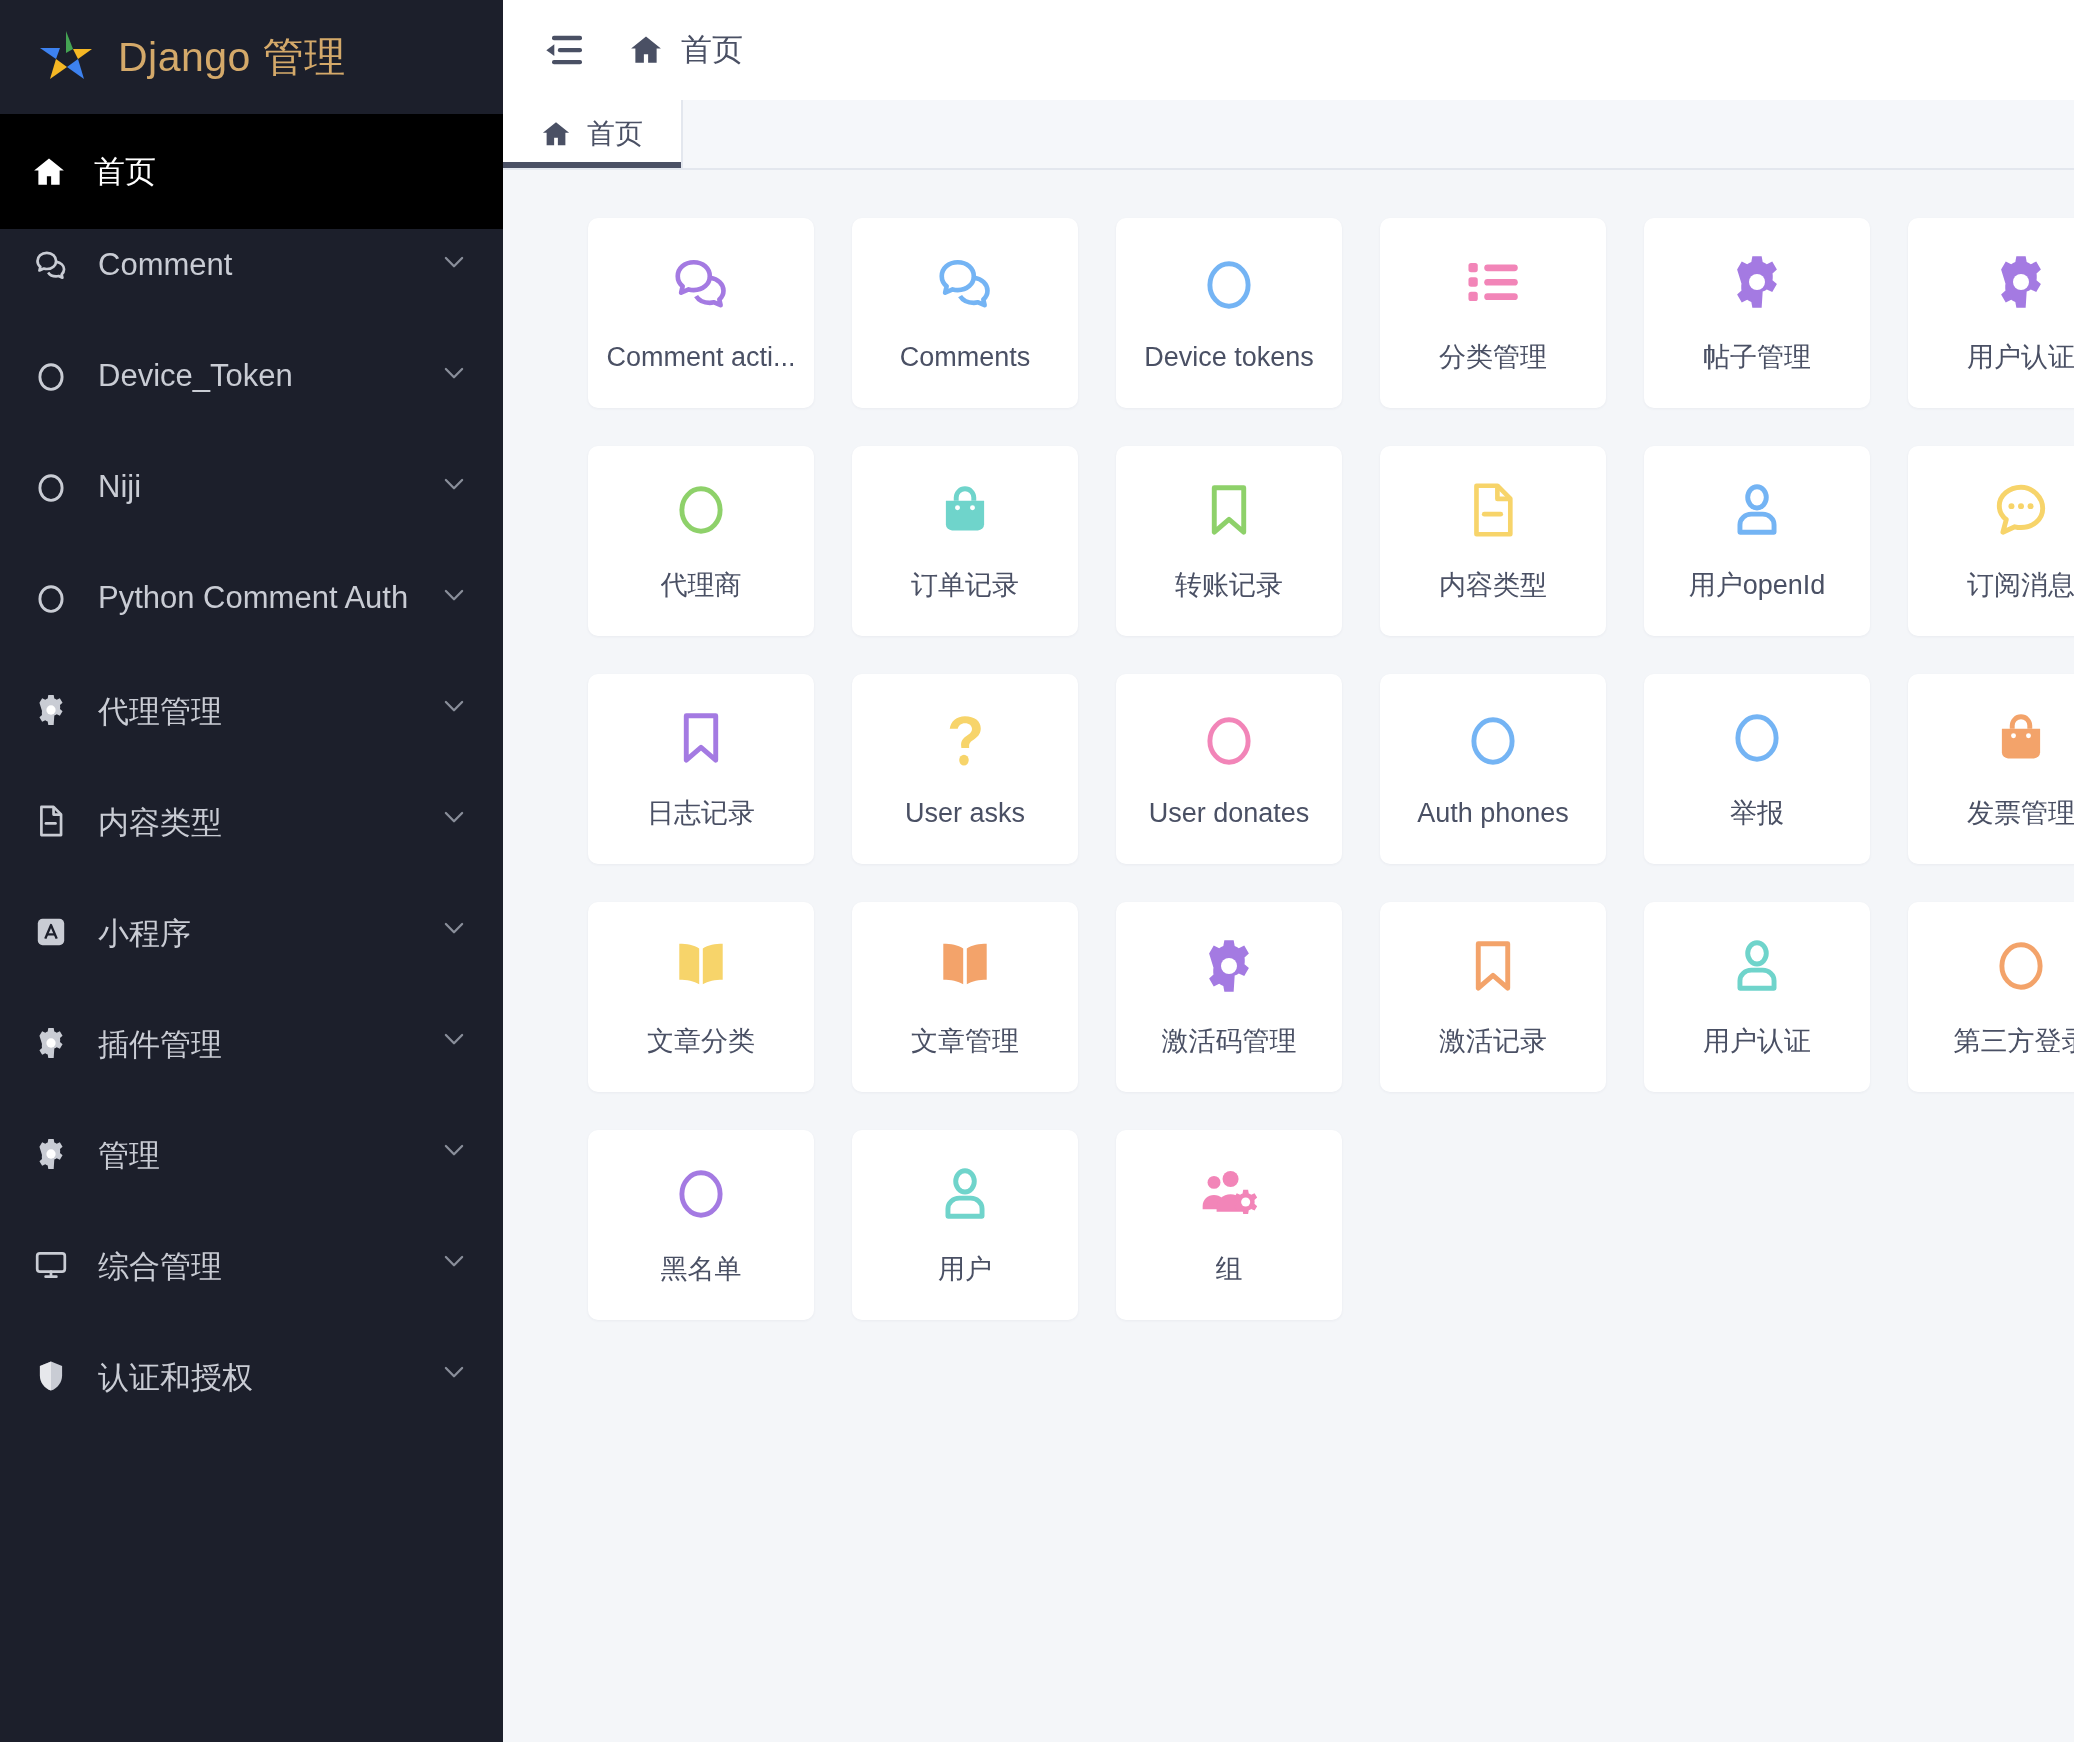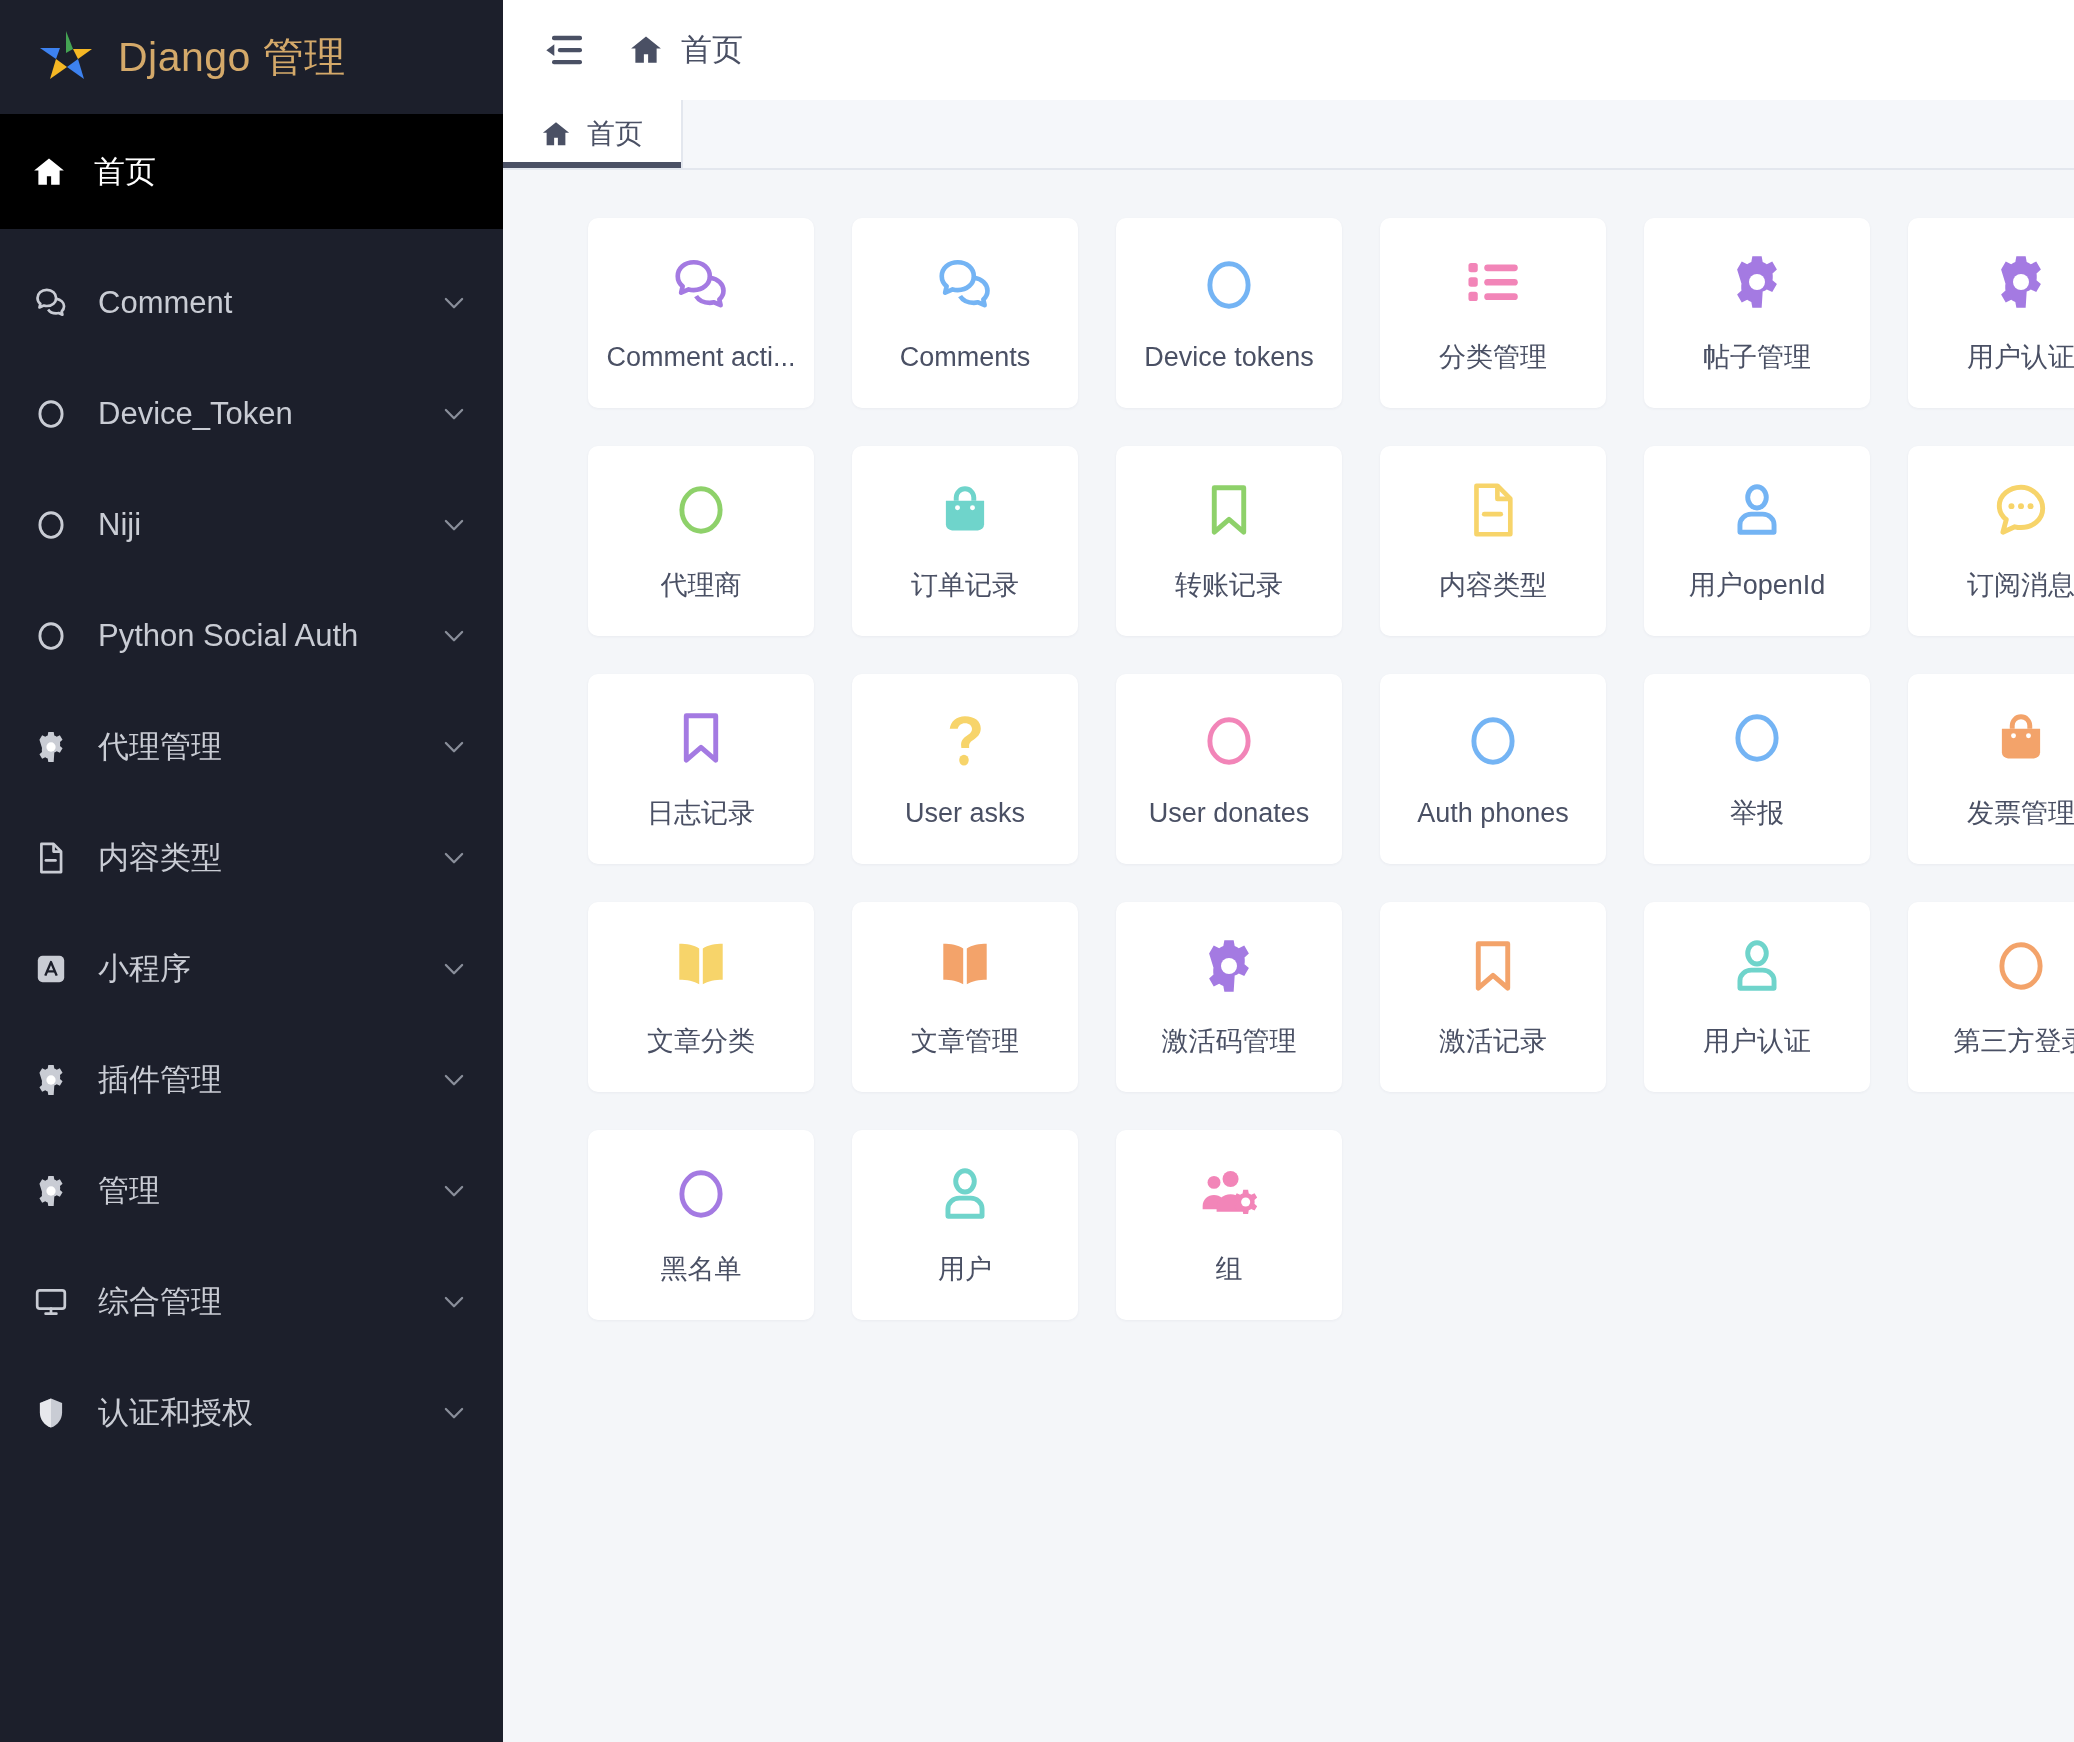--- a/index.html
+++ b/index.html
@@ -29,21 +29,21 @@
   }
   .nav-home {
     height: 115px; min-height: 115px;
     background: #000000;
     display: flex; align-items: center;
     padding-left: 32px; gap: 28px; color: #ffffff;
   }
   .nav-home .label { font-size: 31px; color: #fff; }
   .nav-list { padding-top: 18px; }
   .nav-item {
-    display: flex; align-items: center;
+    display: flex; 
     height: 111px; padding-left: 32px; padding-right: 34px;
     color: #c9ccd4; gap: 28px;
   }
   .nav-item .ni-icon {
     width: 38px; height: 38px; flex: 0 0 38px;
     display: flex; align-items: center; justify-content: center;
   }
   .nav-item .ni-label { font-size: 31px; color: #c9ccd4; white-space: nowrap; flex: 1; }
   .nav-item .ni-chev { width: 30px; height: 30px; flex: 0 0 30px; opacity: .75; }
 
@@ -157,21 +157,21 @@
               <path d="M5.5 8.8 12 15.4l6.5-6.6"></path>
             </svg>
           </span>
         </div>
         <div class="nav-item">
           <span class="ni-icon">
             <svg width="36" height="36" viewBox="0 0 24 24" fill="none" stroke="#c9ccd4" stroke-width="1.9">
               <ellipse cx="12" cy="12" rx="7.4" ry="8.2"></ellipse>
             </svg>
           </span>
-          <span class="ni-label">Python Social Auth</span>
+          <span class="ni-label">Python Comment Auth</span>
           <span class="ni-chev">
             <svg viewBox="0 0 24 24" width="30" height="30" fill="none" stroke="#aeb3bf" stroke-width="1.8" stroke-linecap="round" stroke-linejoin="round">
               <path d="M5.5 8.8 12 15.4l6.5-6.6"></path>
             </svg>
           </span>
         </div>
         <div class="nav-item">
           <span class="ni-icon">
             <svg width="36" height="36" viewBox="0 0 24 24" fill="#c9ccd4">
               <path d="M10.2 2h3.6l.4 2.3c.6.2 1.1.5 1.6.8l2.1-1 1.8 3.1-1.7 1.5c.1.4.1.8.1 1.3s0 .9-.1 1.3l1.7 1.5-1.8 3.1-2.1-1c-.5.3-1 .6-1.6.8L13.8 22h-3.6l-.4-2.3c-.6-.2-1.1-.5-1.6-.8l-2.1 1-1.8-3.1 1.7-1.5c-.1-.4-.1-.8-.1-1.3s0-.9.1-1.3L4.3 7.2l1.8-3.1 2.1 1c.5-.3 1-.6 1.6-.8L10.2 2z"></path>

